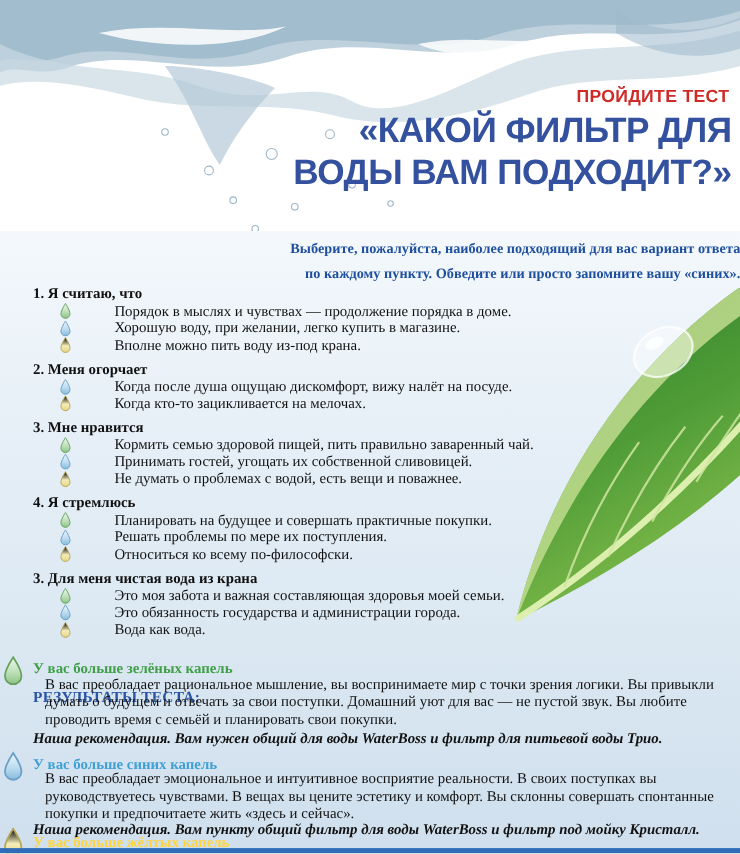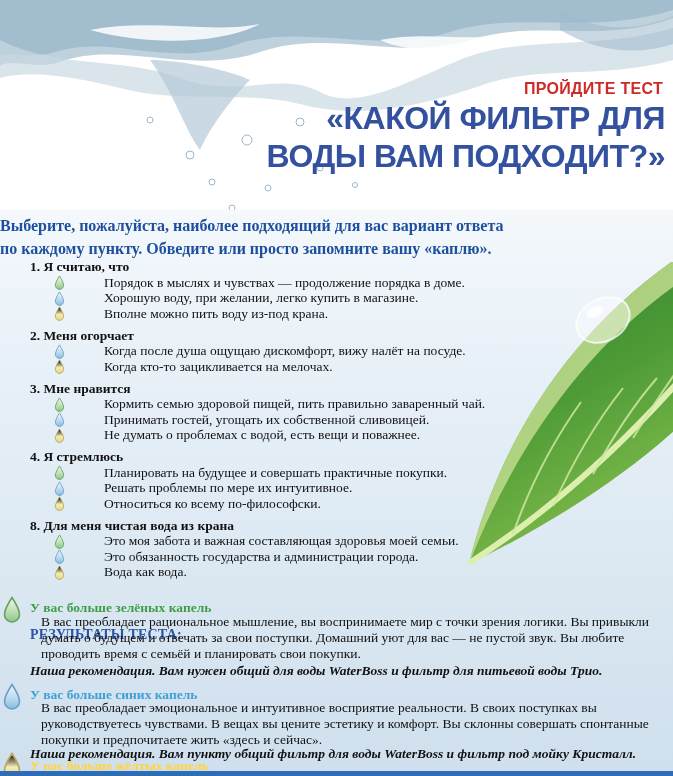--- a/index.html
+++ b/index.html
@@ -17,22 +17,22 @@
     position:absolute;top:80px;right:10px;
     font-family:"Liberation Sans",sans-serif;font-weight:bold;font-size:16px;
     color:#cf2a27;letter-spacing:.3px;
   }
   .title{
     position:absolute;top:99px;right:8px;text-align:right;
     font-family:"Liberation Sans",sans-serif;font-weight:bold;font-size:32px;
     line-height:38px;color:#33519f;letter-spacing:-.5px;white-space:nowrap;
   }
   .intro{
-    position:absolute;top:214px;left:0;width:673px;text-align:left;
-    font-weight:bold;font-size:16px;line-height:23px;color:#1e4f9f;
+    position:absolute;top:214px;left:0;width:673px;text-align:right;
+    font-weight:bold;font-size:13px;line-height:23px;color:#1e4f9f;
   }
   
   .quiz{position:absolute;top:259px;left:30px;width:480px;}
   .q{margin-bottom:6px;}
   .q-title{font-weight:bold;font-size:13.5px;line-height:16px;color:#111;white-space:nowrap;}
   .opt{display:flex;align-items:center;padding-left:24px;height:15.5px;white-space:nowrap;gap:32px;}
   .opt .drop{width:11px;height:15px;flex:0 0 11px;margin-right:7px;}
   .opt-text{font-size:13.5px;color:#111;}
   
   .results-title{
@@ -131,21 +131,21 @@
   </svg>
 
   <div class="pretest">ПРОЙДИТЕ ТЕСТ</div>
   <div class="title">
     <div>«КАКОЙ ФИЛЬТР ДЛЯ</div>
     <div>ВОДЫ ВАМ ПОДХОДИТ?»</div>
   </div>
 
   <div class="intro">
     <div>Выберите, пожалуйста, наиболее подходящий для вас вариант ответа</div>
-    <div>по каждому пункту. Обведите или просто запомните вашу «каплю».</div>
+    <div>по каждому пункту. Обведите или просто запомните вашу «синих».</div>
   </div>
 
   <div class="quiz">
 
     <div class="q">
       <div class="q-title">1. Я считаю, что</div>
       <div class="opt">
         <svg class="drop green" viewBox="0 0 20 27">
             <use href="#dropShape"></use>
           </svg>
@@ -208,32 +208,32 @@
       <div class="opt">
         <svg class="drop green" viewBox="0 0 20 27">
             <use href="#dropShape"></use>
           </svg>
         <span class="opt-text">Планировать на будущее и совершать практичные покупки.</span>
       </div>
       <div class="opt">
         <svg class="drop blue" viewBox="0 0 20 27">
             <use href="#dropShape"></use>
           </svg>
-        <span class="opt-text">Решать проблемы по мере их интуитивное.</span>
+        <span class="opt-text">Решать проблемы по мере их поступления.</span>
       </div>
       <div class="opt">
         <svg class="drop yellow" viewBox="0 0 20 27">
             <use href="#dropShape"></use>
           </svg>
         <span class="opt-text">Относиться ко всему по-философски.</span>
       </div>
     </div>
 
     <div class="q">
-      <div class="q-title">8. Для меня чистая вода из крана</div>
+      <div class="q-title">3. Для меня чистая вода из крана</div>
       <div class="opt">
         <svg class="drop green" viewBox="0 0 20 27">
             <use href="#dropShape"></use>
           </svg>
         <span class="opt-text">Это моя забота и важная составляющая здоровья моей семьи.</span>
       </div>
       <div class="opt">
         <svg class="drop blue" viewBox="0 0 20 27">
             <use href="#dropShape"></use>
           </svg>

